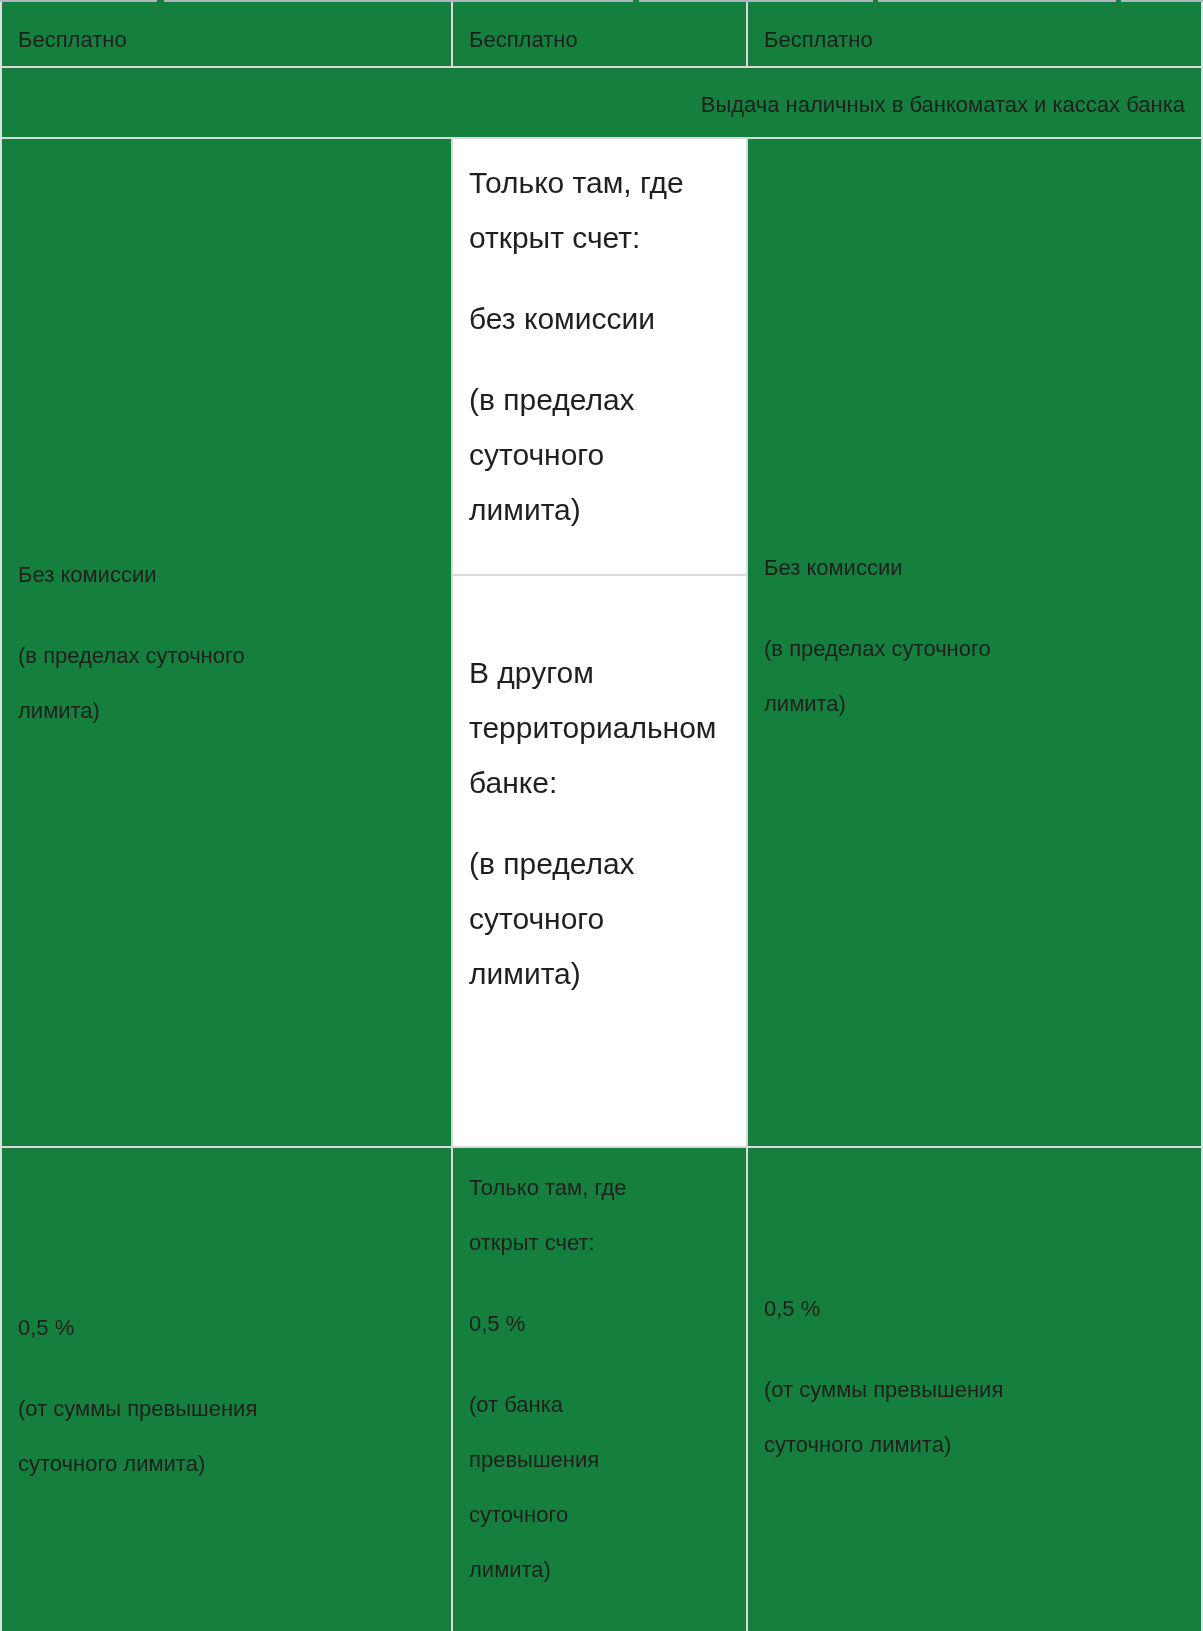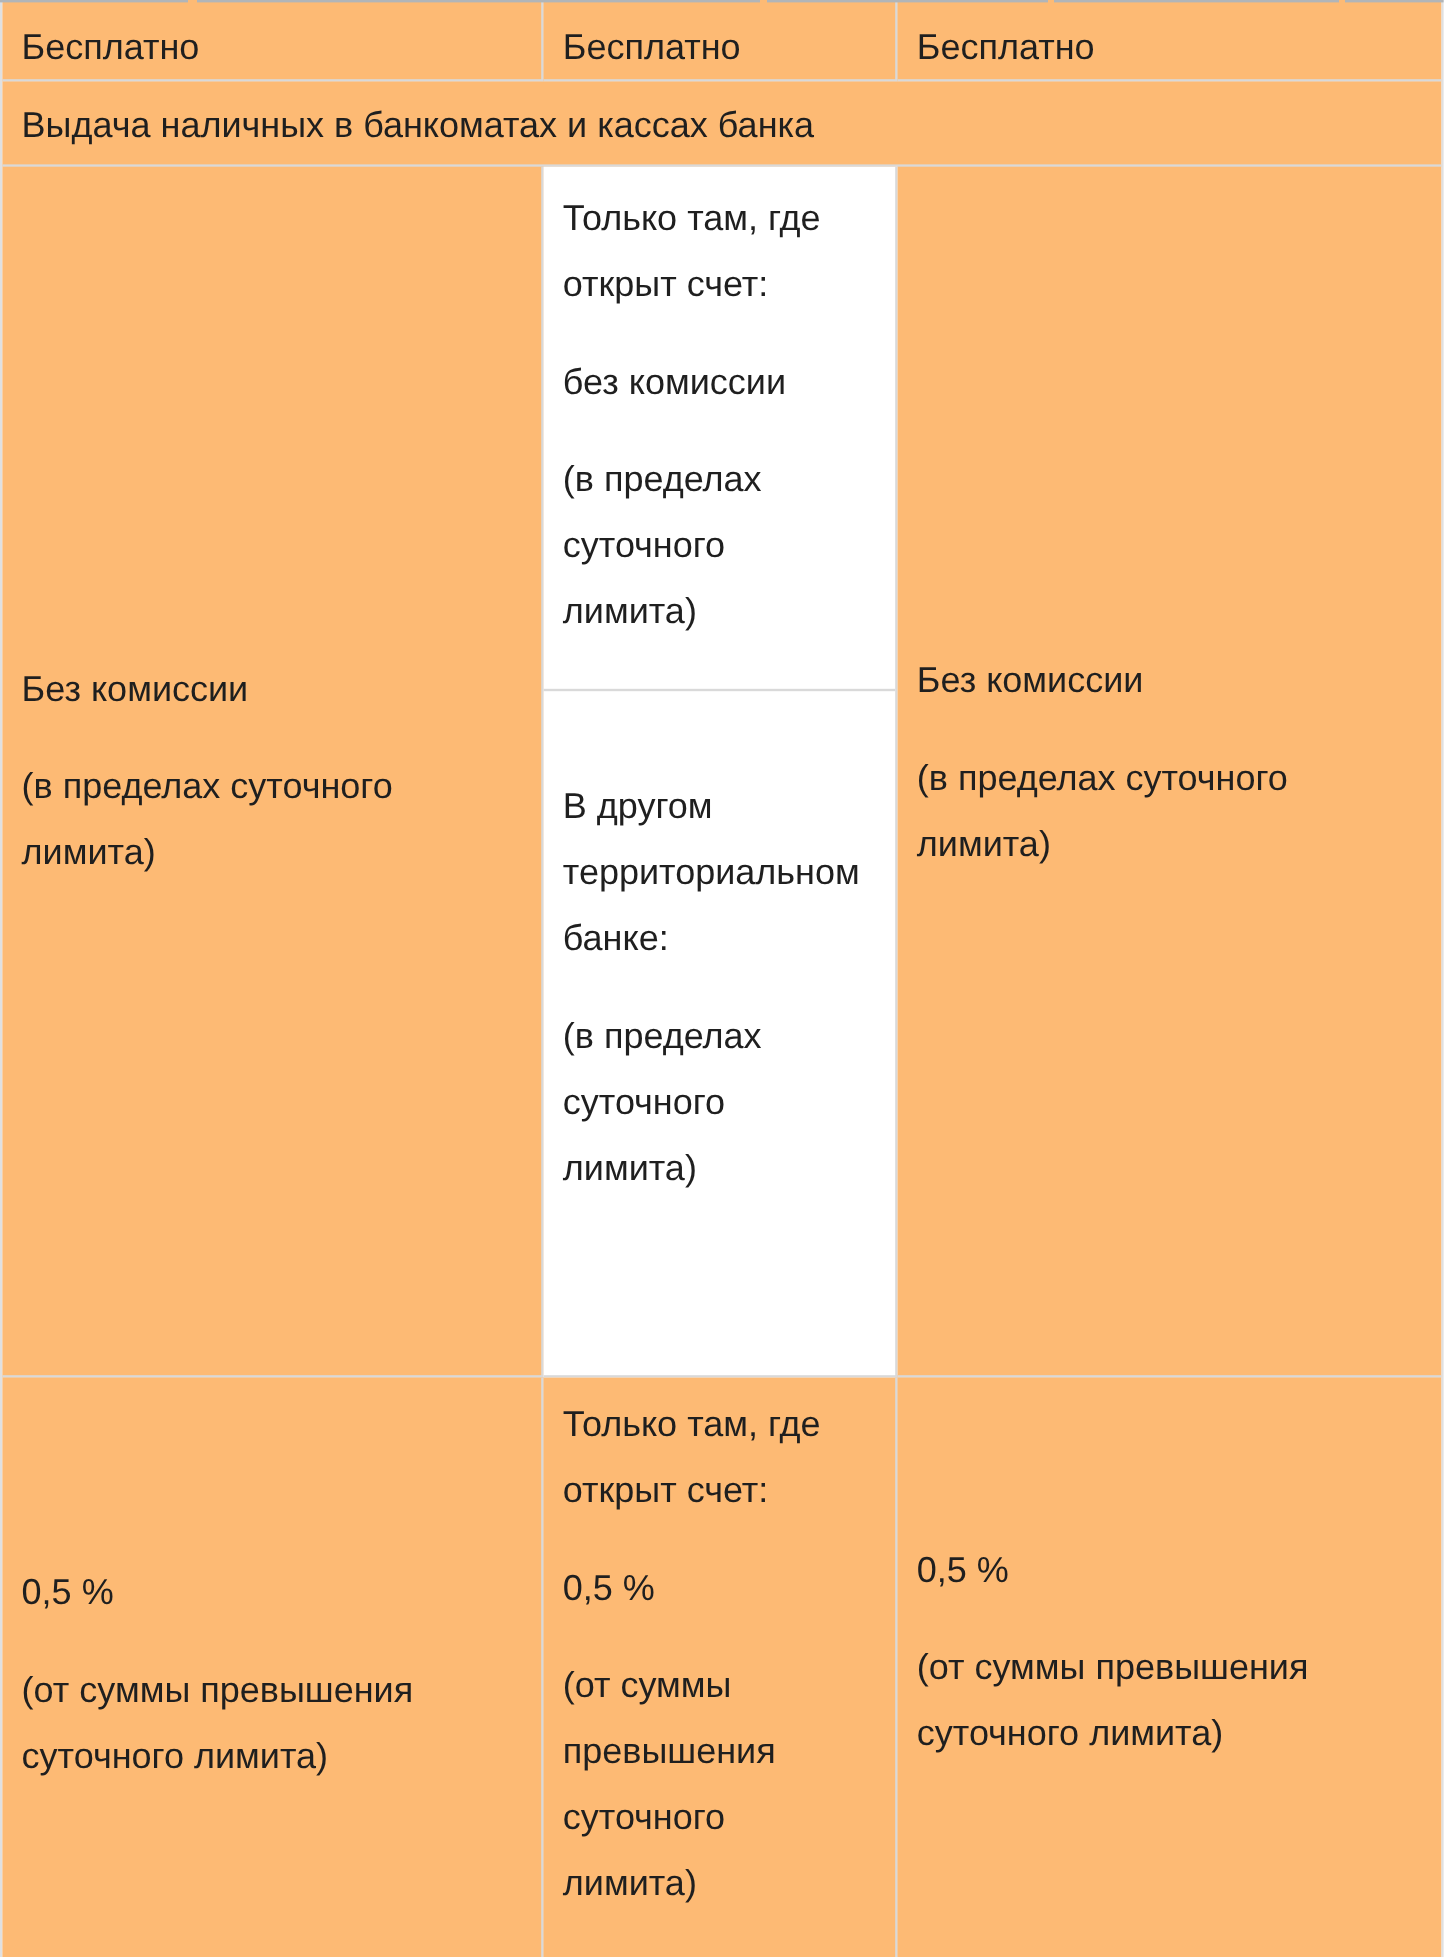--- a/index.html
+++ b/index.html
@@ -48,35 +48,35 @@
     grid-template-columns: 451px 295px 453px;
     grid-template-rows: 68px 71px 1009px 483px;
     width: 1199px;
   }
   .cell {
     box-sizing: border-box;
     display: flex;
     flex-direction: column;
     justify-content: center;
     padding: 14px 16px;
-    font-size: 30px;
+    font-size: 22px;
     line-height: 55px;
-    background: #fdba74;
+    background: #15803d;
     overflow: hidden;
   }
   .cell p {
     margin: 0 0 26px 0;
     white-space: pre-line;
   }
   .cell p:last-child { margin-bottom: 0; }
   .b-r { border-right: 2px solid #d9d9d9; }
   .b-b { border-bottom: 2px solid #d9d9d9; }
   .span-all { grid-column: 1 / 4; }
   .row1 { padding: 20px 16px 8px 16px; }
-  .row2 { padding: 16px 16px 12px 16px; }
+  .row2 { padding: 16px 16px 12px 16px; text-align: right; }
   
   .subwrap {
     box-sizing: border-box;
     padding: 0;
     display: block;
     border-right: 2px solid #d9d9d9;
     border-bottom: 2px solid #d9d9d9;
     background: #ffffff;
   }
   .subcell {
@@ -158,21 +158,21 @@
 
     <div class="cell b-r sink-26">
       <p>0,5 %</p>
       <p>(от суммы превышения
 суточного лимита)</p>
     </div>
     <div class="cell b-r v-top-12">
       <p>Только там, где
 открыт счет:</p>
       <p>0,5 %</p>
-      <p>(от суммы
+      <p>(от банка
 превышения
 суточного
 лимита)</p>
     </div>
     <div class="cell lift-40">
       <p>0,5 %</p>
       <p>(от суммы превышения
 суточного лимита)</p>
     </div>
 

